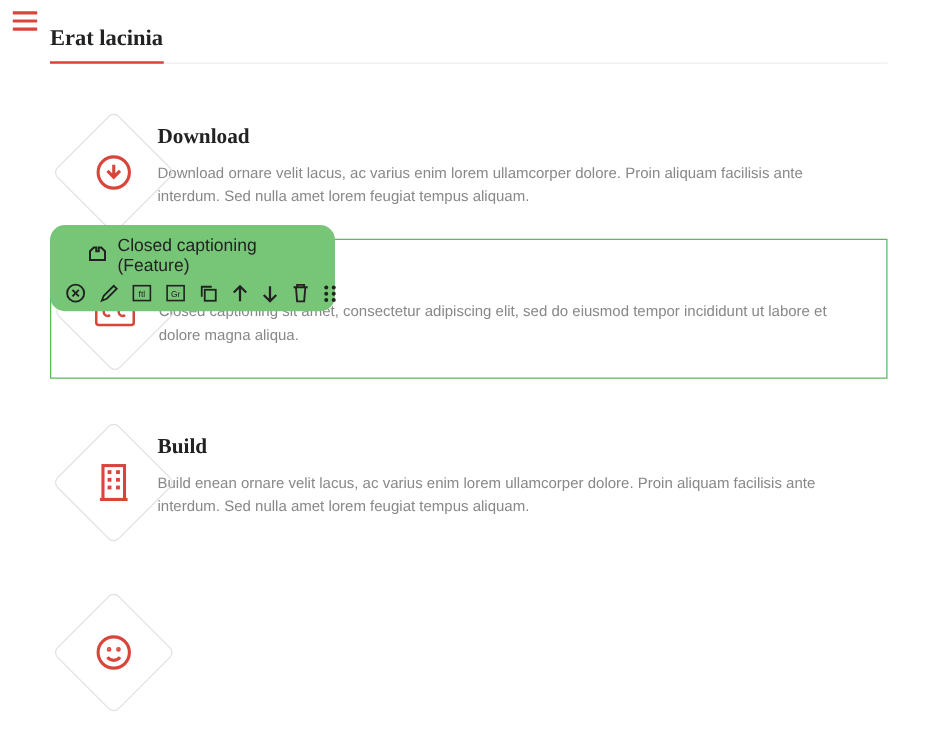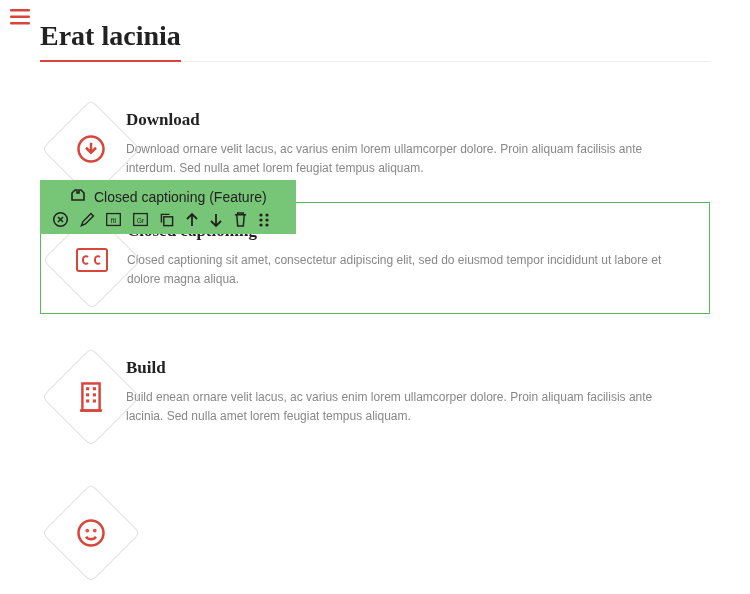--- a/index.html
+++ b/index.html
@@ -16,21 +16,21 @@
     top: 8px;
     left: 10px;
     cursor: pointer;
     color: #d9453a;
   }
   .content {
     padding: 20px 40px 20px 40px;
   }
   .page-title {
     font-weight: bold;
-    font-size: 28px;
+    font-size: 18px;
     color: #222;
     padding-bottom: 8px;
     border-bottom: 2px solid #d9453a;
     display: inline-block;
     margin-bottom: 10px;
   }
   .title-underline-rest {
     border-bottom: 1px solid #eee;
     margin-top: -11px;
     margin-bottom: 30px;
@@ -82,27 +82,27 @@
     color: #888;
   }
   .spacer { height: 26px; }
 
   
   .toolbar {
     position: absolute;
     top: 180px;
     left: 40px;
     background: #77c577;
-    border-radius: 0;
+    border-radius: 12px;
     padding: 6px 10px 6px 10px;
     color: #222;
     font-family: -apple-system, Helvetica, Arial, sans-serif;
     font-size: 14px;
     z-index: 10;
-    width: 256px;
+    width: 228px;
   }
   .toolbar-header {
     display: flex;
     align-items: center;
     gap: 8px;
     padding: 2px 2px 6px 20px;
   }
   .toolbar-actions {
     display: flex;
     align-items: center;
@@ -179,21 +179,21 @@
           <rect x="13.5" y="5" width="2.5" height="2.5" fill="currentColor" stroke="none"></rect>
           <rect x="8" y="10" width="2.5" height="2.5" fill="currentColor" stroke="none"></rect>
           <rect x="13.5" y="10" width="2.5" height="2.5" fill="currentColor" stroke="none"></rect>
           <rect x="8" y="15" width="2.5" height="2.5" fill="currentColor" stroke="none"></rect>
           <rect x="13.5" y="15" width="2.5" height="2.5" fill="currentColor" stroke="none"></rect>
         </svg>
       </div>
     </div>
     <div class="feature-body">
       <div class="feature-title">Build</div>
-      <div class="feature-desc">Build enean ornare velit lacus, ac varius enim lorem ullamcorper dolore. Proin aliquam facilisis ante lacinia. Sed nulla amet lorem feugiat tempus aliquam.</div>
+      <div class="feature-desc">Build enean ornare velit lacus, ac varius enim lorem ullamcorper dolore. Proin aliquam facilisis ante interdum. Sed nulla amet lorem feugiat tempus aliquam.</div>
     </div>
   </div>
 
   <div class="spacer"></div>
 
   
   <div class="feature">
     <div class="diamond">
       <div class="icon">
         <svg width="30" height="30" viewBox="0 0 24 24" fill="none" stroke="currentColor" stroke-width="2">

